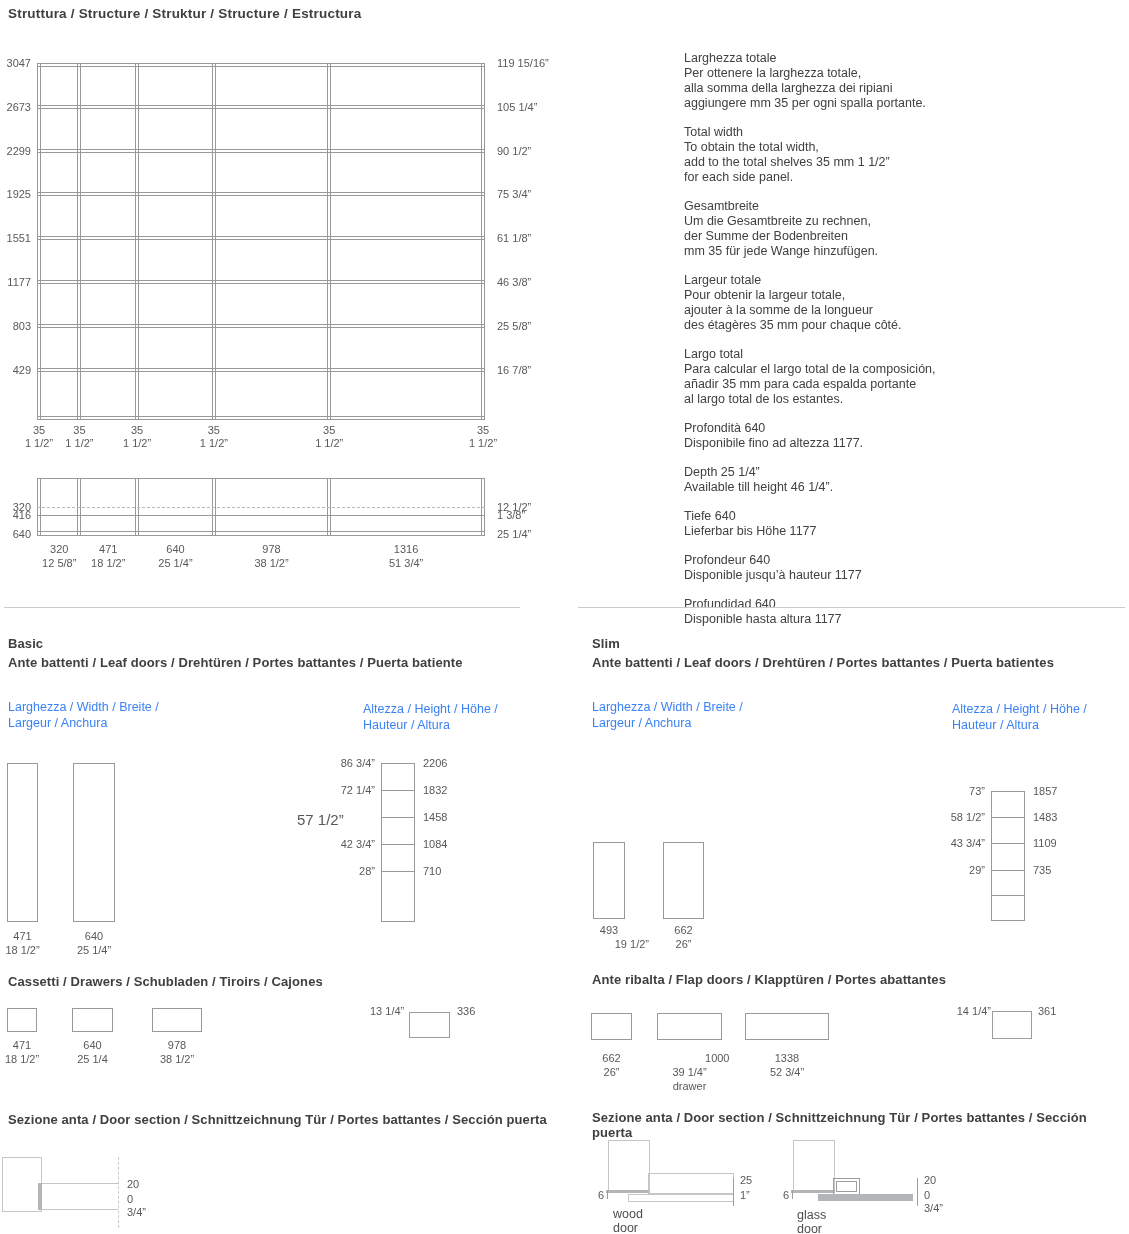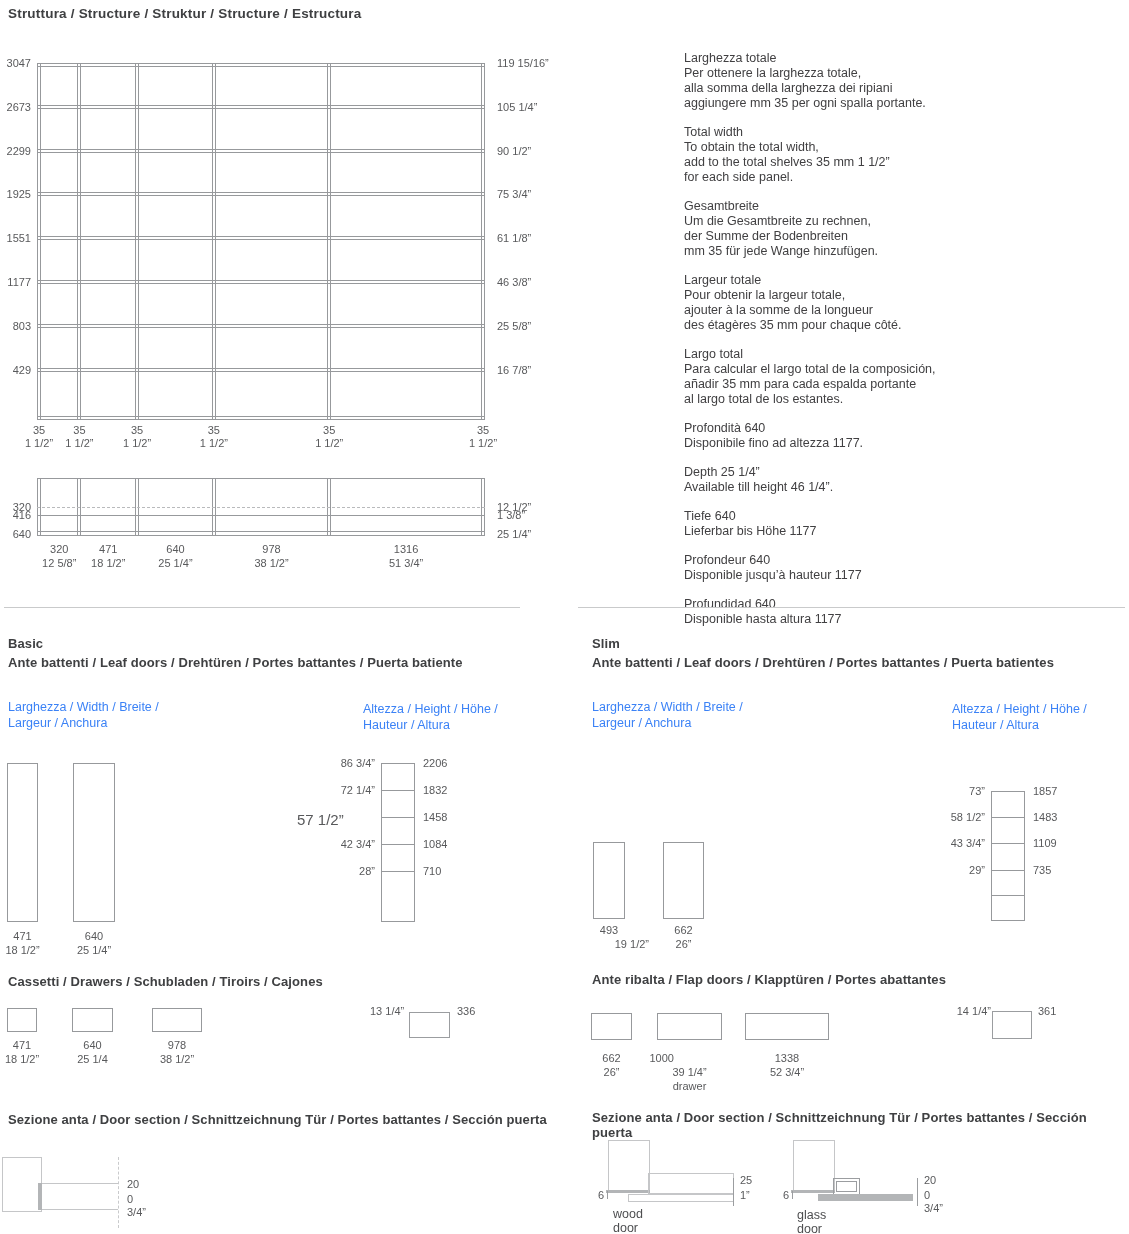--- a/index.html
+++ b/index.html
@@ -291,21 +291,21 @@
     <div style="position: absolute; box-sizing: border-box; left: 42px; top: 72.546px; width: 50px; font-size: 11px; color: rgb(88, 89, 91); white-space: pre-line;">735</div>
     <div style="position: absolute; box-sizing: border-box; left: 0px; top: 104.238px; width: 34px; border-top: 1px solid rgb(151, 153, 156);"></div>
   </div>
 
 <div class="abs sech" id="flaps-title">Ante ribalta / Flap doors / Klapptüren / Portes abattantes</div>
 <div class="abs" id="flap-items">
     <div style="position: absolute; box-sizing: border-box; left: 0px; top: 0px; width: 41px; height: 27px; border: 1px solid rgb(151, 153, 156);"></div>
     <div style="position: absolute; box-sizing: border-box; left: -19.5px; top: 39px; width: 80px; text-align: center; font-size: 11px; color: rgb(88, 89, 91); white-space: pre-line;">662</div>
     <div style="position: absolute; box-sizing: border-box; left: -19.5px; top: 53px; width: 80px; text-align: center; font-size: 11px; color: rgb(88, 89, 91); white-space: pre-line;">26”</div>
     <div style="position: absolute; box-sizing: border-box; left: 66px; top: 0px; width: 65px; height: 27px; border: 1px solid rgb(151, 153, 156);"></div>
-    <div style="position: absolute; box-sizing: border-box; left: 58.5px; top: 39px; width: 80px; text-align: left; font-size: 11px; color: rgb(88, 89, 91); white-space: pre-line;">1000</div>
+    <div style="position: absolute; box-sizing: border-box; left: 58.5px; top: 39px; width: 80px; text-align: right; font-size: 11px; color: rgb(88, 89, 91); white-space: pre-line;">1000</div>
     <div style="position: absolute; box-sizing: border-box; left: 58.5px; top: 53px; width: 80px; text-align: center; font-size: 11px; color: rgb(88, 89, 91); white-space: pre-line;">39 1/4”</div>
     <div style="position: absolute; box-sizing: border-box; left: 58.5px; top: 67px; width: 80px; text-align: center; font-size: 11px; color: rgb(88, 89, 91); white-space: pre-line;">drawer</div>
     <div style="position: absolute; box-sizing: border-box; left: 154px; top: 0px; width: 84px; height: 27px; border: 1px solid rgb(151, 153, 156);"></div>
     <div style="position: absolute; box-sizing: border-box; left: 156px; top: 39px; width: 80px; text-align: center; font-size: 11px; color: rgb(88, 89, 91); white-space: pre-line;">1338</div>
     <div style="position: absolute; box-sizing: border-box; left: 156px; top: 53px; width: 80px; text-align: center; font-size: 11px; color: rgb(88, 89, 91); white-space: pre-line;">52 3/4”</div>
   </div>
 <div class="abs" id="flap-dim">
   <div class="dim fd-in">14 1/4”</div>
   <div class="shape fd-rect"></div>
   <div class="dim fd-mm">361</div>

